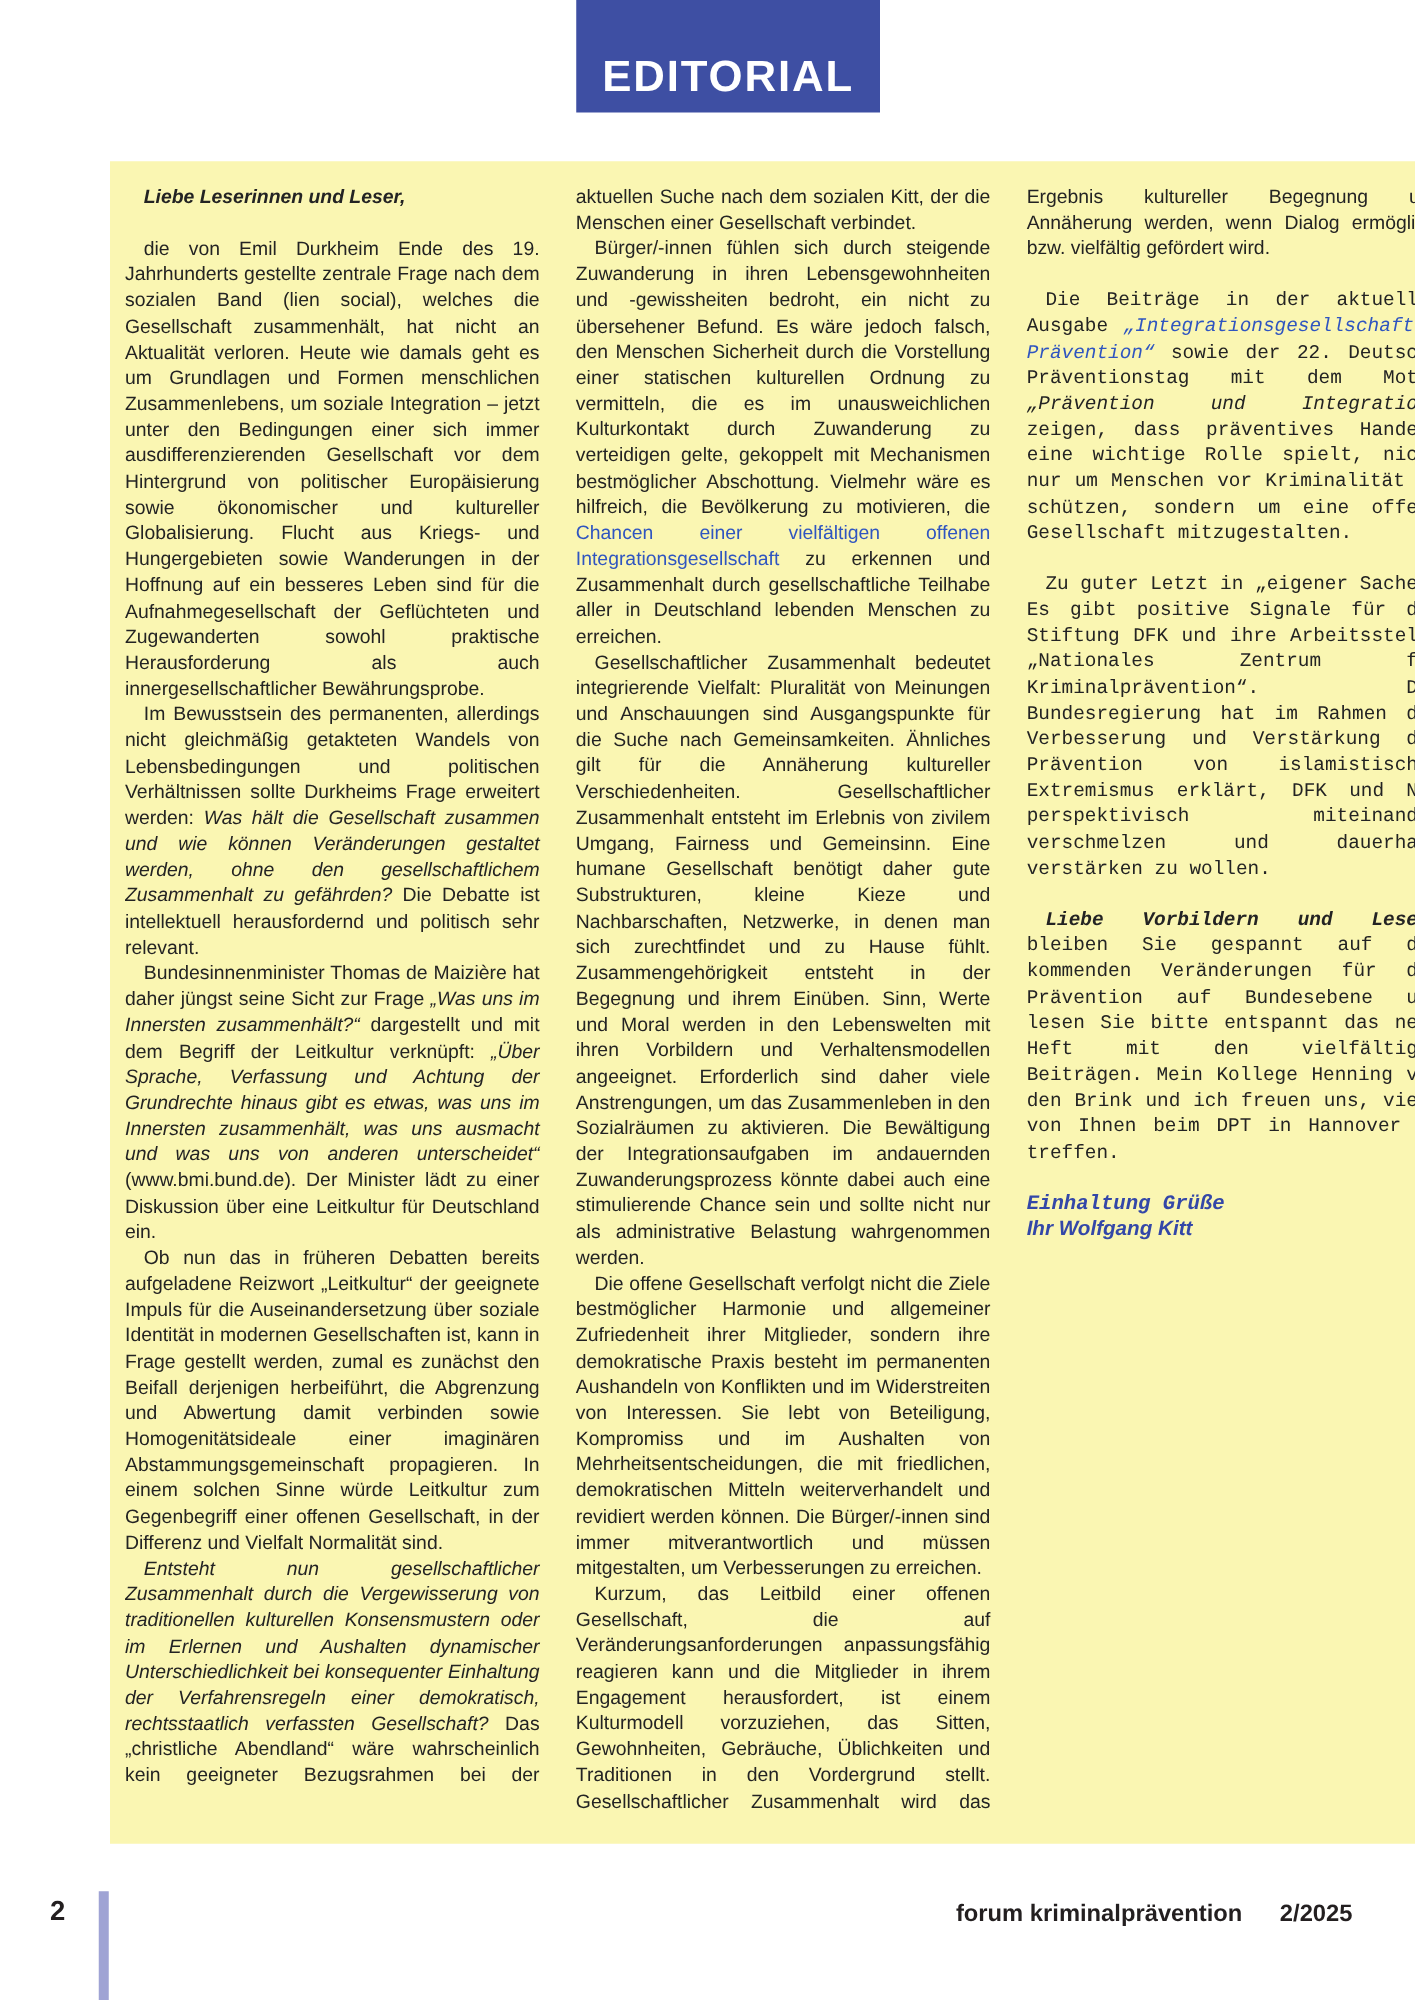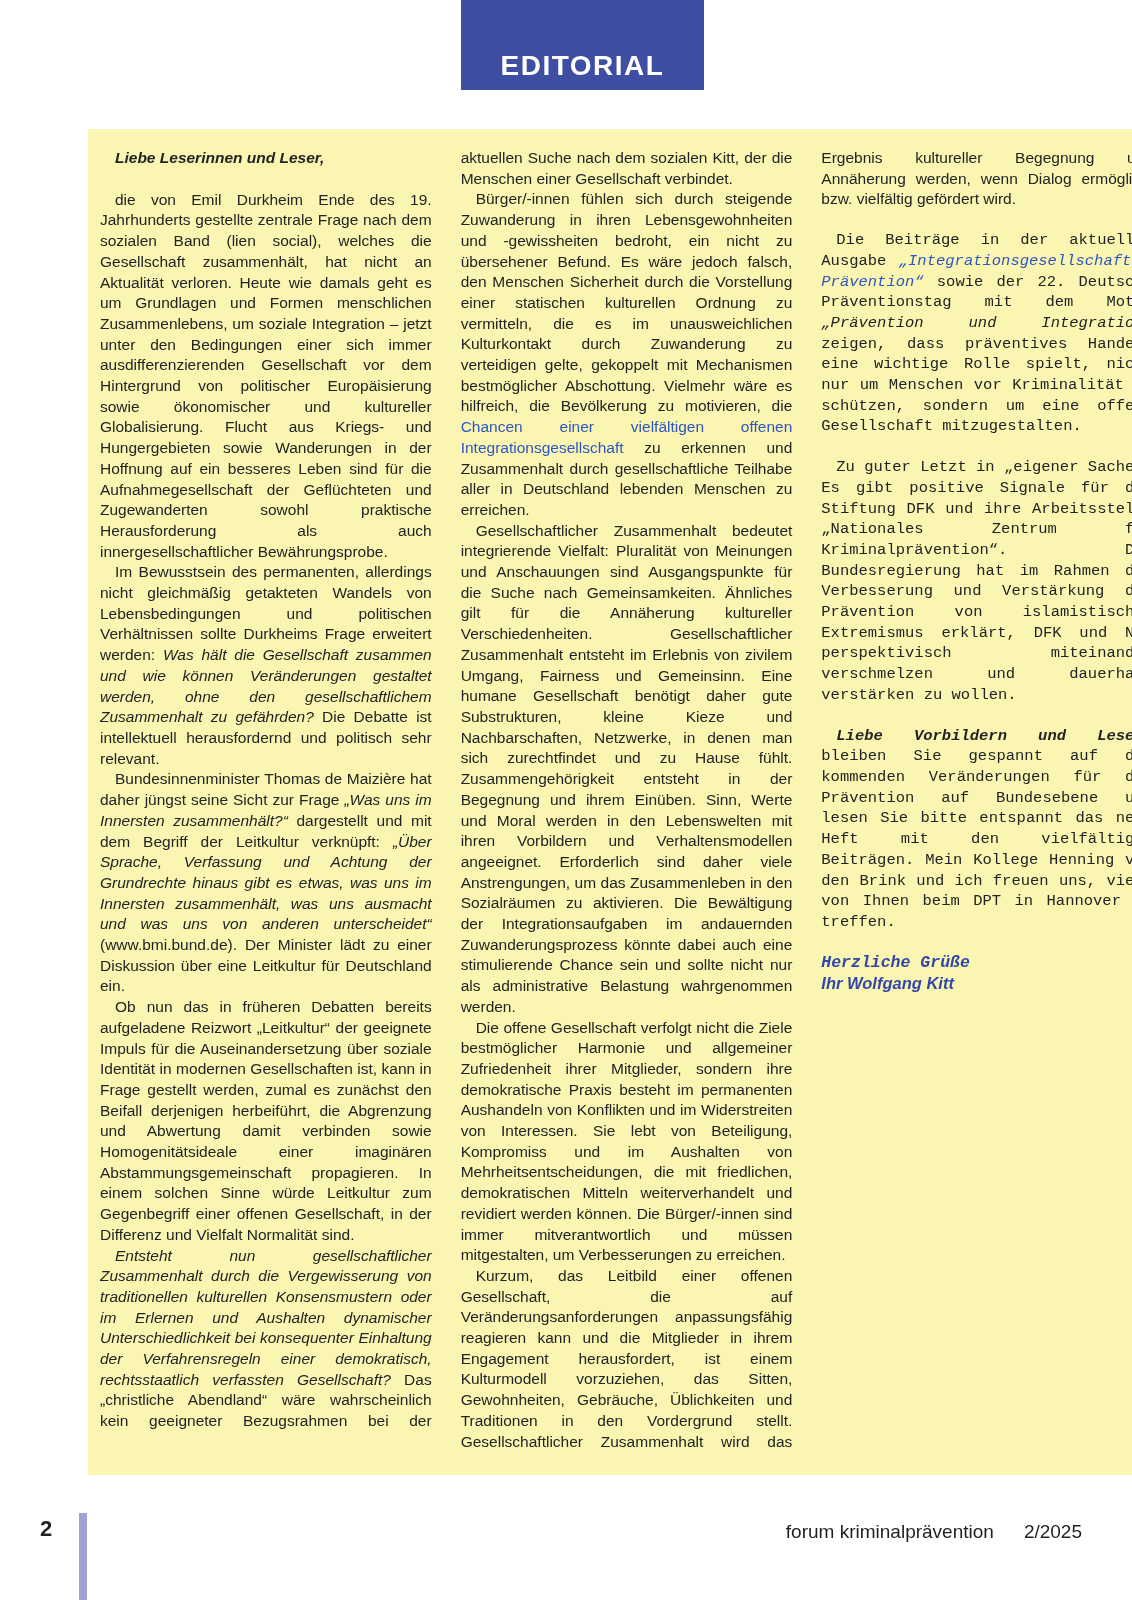--- a/index.html
+++ b/index.html
@@ -11,21 +11,21 @@
   }
   .page { position: relative; width: 1132px; height: 1600px; background: #fff; overflow: hidden; }
 
   
   .banner {
     position: absolute; left: 461px; top: 0; width: 243px; height: 90px;
     background: var(--banner-blue, #3E4FA3);
     display: flex; align-items: flex-end; justify-content: center;
   }
   .banner-title {
-    color: #ffffff; font-weight: bold; font-size: 28px;
+    color: #ffffff; font-weight: bold; font-size: 35px;
     letter-spacing: 1.5px; padding-bottom: 8px;
   }
 
   
   .content-box {
     position: absolute; left: 88px; top: 129px; width: 1092px; height: 1346px;
     background: var(--paper-yellow, #FAF6B2);
     padding: 19px 27px 20px 12px;
   }
   .columns {
@@ -50,21 +50,21 @@
     position: absolute; left: 40px; top: 1516px;
     font-weight: bold; font-size: 22px; color: #231f20;
   }
   .footer-bar {
     position: absolute; left: 79px; top: 1513px; width: 8px; height: 87px;
     background: var(--footer-bar, #9FA3D4);
   }
   .footer-right {
     position: absolute; right: 50px; top: 1521px;
     display: flex; gap: 30px; align-items: flex-start;
-    font-weight: normal; font-size: 19px; color: #231f20;
+    font-weight: bold; font-size: 19px; color: #231f20;
   }
 </style>
 </head>
 <body>
 
 <div class="page">
 
   <div class="banner">
     <div class="banner-title">EDITORIAL</div>
   </div>
@@ -77,21 +77,21 @@
         <p class="para"><span>Bundesinnenminister Thomas de Maizière hat daher jüngst seine Sicht zur Frage </span><span class="it">„Was uns im Innersten zusammenhält?“</span><span> dargestellt und mit dem Begriff der Leitkultur verknüpft: </span><span class="it">„Über Sprache, Verfassung und Achtung der Grundrechte hinaus gibt es etwas, was uns im Innersten zusammenhält, was uns ausmacht und was uns von anderen unterscheidet“</span><span> (www.bmi.bund.de). Der Minister lädt zu einer Diskussion über eine Leitkultur für Deutschland ein.</span></p>
         <p class="para"><span>Ob nun das in früheren Debatten bereits aufgeladene Reizwort „Leitkultur“ der geeignete Impuls für die Auseinandersetzung über soziale Identität in modernen Gesellschaften ist, kann in Frage gestellt werden, zumal es zunächst den Beifall derjenigen herbeiführt, die Abgrenzung und Abwertung damit verbinden sowie Homogenitätsideale einer imaginären Abstammungsgemeinschaft propagieren. In einem solchen Sinne würde Leitkultur zum Gegenbegriff einer offenen Gesellschaft, in der Differenz und Vielfalt Normalität sind.</span></p>
         <p class="para"><span class="it">Entsteht nun gesellschaftlicher Zusammenhalt durch die Vergewisserung von traditionellen kulturellen Konsensmustern oder im Erlernen und Aushalten dynamischer Unterschiedlichkeit bei konsequenter Einhaltung der Verfahrensregeln einer demokratisch, rechtsstaatlich verfassten Gesellschaft?</span><span> Das „christliche Abendland“ wäre wahrscheinlich kein geeigneter Bezugsrahmen bei der aktuellen Suche nach dem sozialen Kitt, der die Menschen einer Gesellschaft verbindet.</span></p>
         <p class="para"><span>Bürger/-innen fühlen sich durch steigende Zuwanderung in ihren Lebensgewohnheiten und -gewissheiten bedroht, ein nicht zu übersehener Befund. Es wäre jedoch falsch, den Menschen Sicherheit durch die Vorstellung einer statischen kulturellen Ordnung zu vermitteln, die es im unausweichlichen Kulturkontakt durch Zuwanderung zu verteidigen gelte, gekoppelt mit Mechanismen bestmöglicher Abschottung. Vielmehr wäre es hilfreich, die Bevölkerung zu motivieren, die </span><span class="lk">Chancen einer vielfältigen offenen Integrationsgesellschaft</span><span> zu erkennen und Zusammenhalt durch gesellschaftliche Teilhabe aller in Deutschland lebenden Menschen zu erreichen.</span></p>
         <p class="para"><span>Gesellschaftlicher Zusammenhalt bedeutet integrierende Vielfalt: Pluralität von Meinungen und Anschauungen sind Ausgangspunkte für die Suche nach Gemeinsamkeiten. Ähnliches gilt für die Annäherung kultureller Verschiedenheiten. Gesellschaftlicher Zusammenhalt entsteht im Erlebnis von zivilem Umgang, Fairness und Gemeinsinn. Eine humane Gesellschaft benötigt daher gute Substrukturen, kleine Kieze und Nachbarschaften, Netzwerke, in denen man sich zurechtfindet und zu Hause fühlt. Zusammengehörigkeit entsteht in der Begegnung und ihrem Einüben. Sinn, Werte und Moral werden in den Lebenswelten mit ihren Vorbildern und Verhaltensmodellen angeeignet. Erforderlich sind daher viele Anstrengungen, um das Zusammenleben in den Sozialräumen zu aktivieren. Die Bewältigung der Integrationsaufgaben im andauernden Zuwanderungsprozess könnte dabei auch eine stimulierende Chance sein und sollte nicht nur als administrative Belastung wahrgenommen werden.</span></p>
         <p class="para"><span>Die offene Gesellschaft verfolgt nicht die Ziele bestmöglicher Harmonie und allgemeiner Zufriedenheit ihrer Mitglieder, sondern ihre demokratische Praxis besteht im permanenten Aushandeln von Konflikten und im Widerstreiten von Interessen. Sie lebt von Beteiligung, Kompromiss und im Aushalten von Mehrheitsentscheidungen, die mit friedlichen, demokratischen Mitteln weiterverhandelt und revidiert werden können. Die Bürger/-innen sind immer mitverantwortlich und müssen mitgestalten, um Verbesserungen zu erreichen.</span></p>
         <p class="para"><span>Kurzum, das Leitbild einer offenen Gesellschaft, die auf Veränderungsanforderungen anpassungsfähig reagieren kann und die Mitglieder in ihrem Engagement herausfordert, ist einem Kulturmodell vorzuziehen, das Sitten, Gewohnheiten, Gebräuche, Üblichkeiten und Traditionen in den Vordergrund stellt. Gesellschaftlicher Zusammenhalt wird das Ergebnis kultureller Begegnung und Annäherung werden, wenn Dialog ermöglicht bzw. vielfältig gefördert wird.</span></p>
         <p class="para gap"><span>Die Beiträge in der aktuellen Ausgabe </span><span class="lk it">„Integrationsgesellschaft &amp; Prävention“</span><span> sowie der 22. Deutsche Präventionstag mit dem Motto </span><span class="it">„Prävention und Integration“</span><span> zeigen, dass präventives Handeln eine wichtige Rolle spielt, nicht nur um Menschen vor Kriminalität zu schützen, sondern um eine offene Gesellschaft mitzugestalten.</span></p>
         <p class="para gap"><span>Zu guter Letzt in „eigener Sache“: Es gibt positive Signale für die Stiftung DFK und ihre Arbeitsstelle „Nationales Zentrum für Kriminalprävention“. Die Bundesregierung hat im Rahmen der Verbesserung und Verstärkung der Prävention von islamistischem Extremismus erklärt, DFK und NZK perspektivisch miteinander verschmelzen und dauerhaft verstärken zu wollen.</span></p>
         <p class="para gap"><span class="bi">Liebe Vorbildern und Leser</span><span>, bleiben Sie gespannt auf die kommenden Veränderungen für die Prävention auf Bundesebene und lesen Sie bitte entspannt das neue Heft mit den vielfältigen Beiträgen. Mein Kollege Henning van den Brink und ich freuen uns, viele von Ihnen beim DPT in Hannover zu treffen.</span></p>
-        <p class="para gap signature"><span class="sig">Herzliche Grüße</span></p>
+        <p class="para gap signature"><span class="sig">Einhaltung Grüße</span></p>
         <p class="para signature"><span class="sig">Ihr Wolfgang Kitt</span></p>
       </div>
   </div>
 
   <div class="footer-pagenum">2</div>
   <div class="footer-bar"></div>
   <div class="footer-right">
     <span>forum kriminalprävention</span>
     <span>2/2025</span>
   </div>

